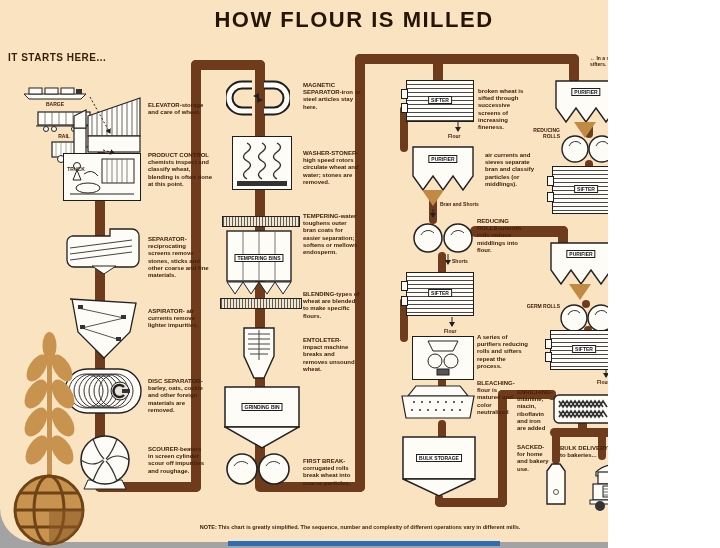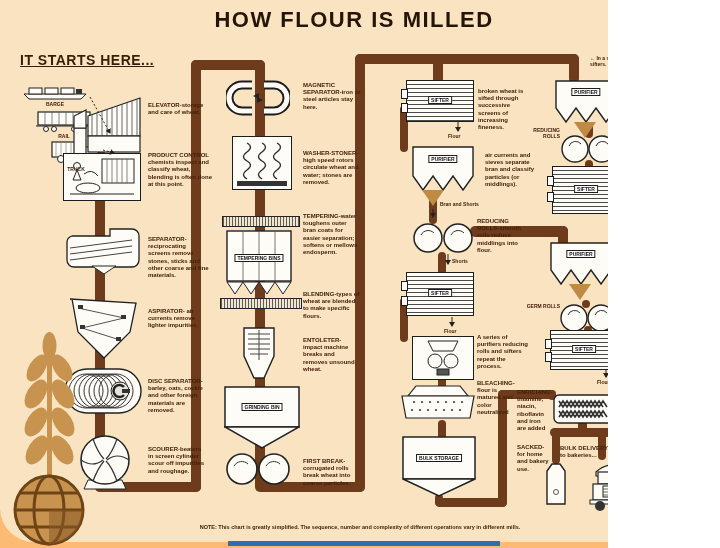--- a/index.html
+++ b/index.html
@@ -1,16 +1,16 @@
 <!DOCTYPE html>
 <html><head>
 <meta charset="utf-8">
 <style>
   html,body{margin:0;padding:0;background:#ffffff;}
-  #canvas{position:relative;width:608px;height:548px;background:#fdba74;overflow:hidden;
+  #canvas{position:relative;width:608px;height:548px;background:#a3a3a3;overflow:hidden;
           font-family:"Liberation Sans",sans-serif;}
   #panel{position:absolute;left:0;top:0;width:708px;height:542px;background:#f9e3c0;
          border-radius:0 6px 30px 34px;}
   .abs{position:absolute;}
   .pipe{position:absolute;background:#6e3b1d;border-radius:5px;z-index:1;}
   .unit{position:absolute;z-index:2;}
   .txt{position:absolute;z-index:4;font-weight:bold;color:#43200b;font-size:6px;line-height:1.2;}
   .tiny{font-size:5px;}
   .title{position:absolute;top:7px;left:0;width:708px;text-align:center;z-index:4;
          font-size:22px;font-weight:bold;color:#241507;letter-spacing:1.5px;}
@@ -52,21 +52,21 @@
   .bluebar{position:absolute;left:228px;top:541px;width:272px;height:5px;background:#2f6db5;z-index:5;}
   svg{display:block;}
 </style>
 </head>
 <body>
 
 <div id="canvas">
   <div id="panel"></div>
 
   <div class="title">HOW FLOUR IS MILLED</div>
-  <div class="txt" style="left:20px;top:52px;font-size:14px;letter-spacing:.5px;color:#3a1d08;text-decoration:underline;">IT STARTS HERE...</div>
+  <div class="txt" style="left:8px;top:52px;font-size:10px;letter-spacing:.5px;color:#3a1d08;">IT STARTS HERE...</div>
 
   <div class="pipe" style="left:95px;top:148px;width:10px;height:344px"></div>
   <div class="pipe" style="left:95px;top:482px;width:106px;height:10px"></div>
   <div class="pipe" style="left:191px;top:60px;width:10px;height:432px"></div>
   <div class="pipe" style="left:191px;top:60px;width:74px;height:10px"></div>
   <div class="pipe" style="left:255px;top:60px;width:10px;height:430px"></div>
   <div class="pipe" style="left:255px;top:482px;width:110px;height:10px"></div>
   <div class="pipe" style="left:355px;top:54px;width:10px;height:438px"></div>
   <div class="pipe" style="left:355px;top:54px;width:224px;height:10px"></div>
   <div class="pipe" style="left:433px;top:54px;width:10px;height:32px"></div>

